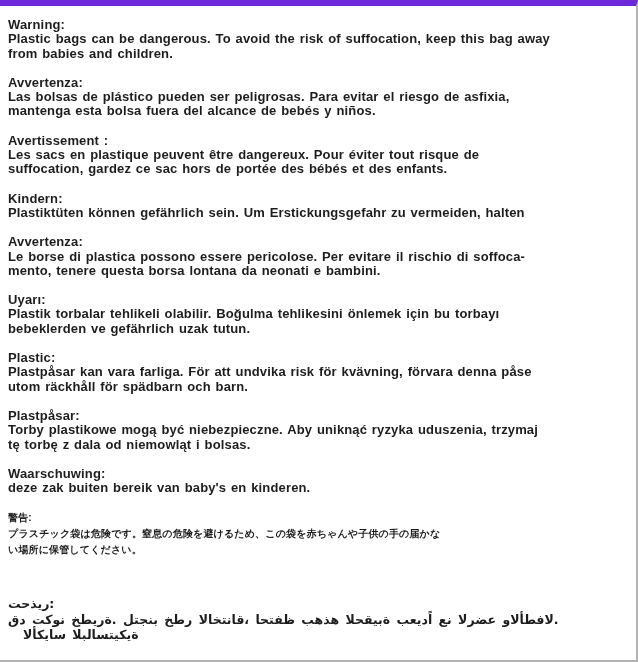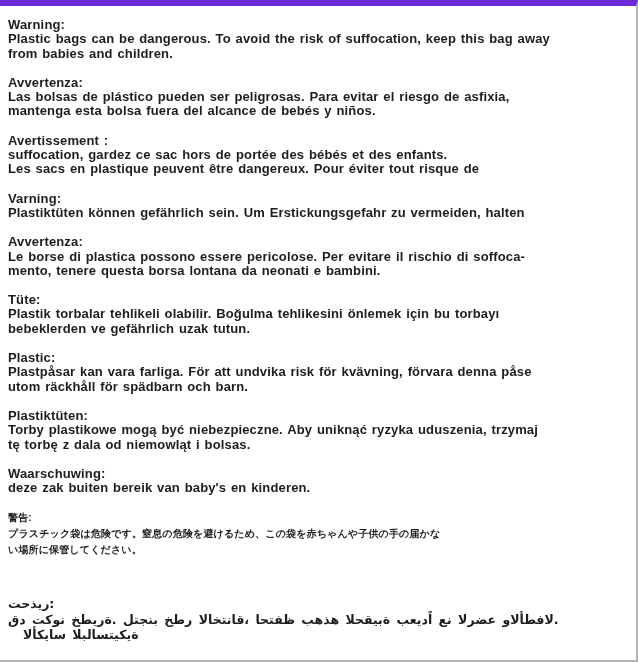--- a/index.html
+++ b/index.html
@@ -55,49 +55,49 @@
   </section>
 
   <section class="sec">
     <div class="hd">Avvertenza:</div>
     <div class="ln">Las bolsas de plástico pueden ser peligrosas. Para evitar el riesgo de asfixia,</div>
     <div class="ln">mantenga esta bolsa fuera del alcance de bebés y niños.</div>
   </section>
 
   <section class="sec">
     <div class="hd">Avertissement :</div>
+    <div class="ln">Les sacs en plastique peuvent être dangereux. Pour éviter tout risque de</div>
     <div class="ln">suffocation, gardez ce sac hors de portée des bébés et des enfants.</div>
-    <div class="ln">Les sacs en plastique peuvent être dangereux. Pour éviter tout risque de</div>
   </section>
 
   <section class="sec">
-    <div class="hd">Varning:</div>
+    <div class="hd">Kindern:</div>
     <div class="ln">Plastiktüten können gefährlich sein. Um Erstickungsgefahr zu vermeiden, halten</div>
   </section>
 
   <section class="sec">
     <div class="hd">Avvertenza:</div>
     <div class="ln">Le borse di plastica possono essere pericolose. Per evitare il rischio di soffoca-</div>
     <div class="ln">mento, tenere questa borsa lontana da neonati e bambini.</div>
   </section>
 
   <section class="sec">
-    <div class="hd">Tüte:</div>
+    <div class="hd">Uyarı:</div>
     <div class="ln">Plastik torbalar tehlikeli olabilir. Boğulma tehlikesini önlemek için bu torbayı</div>
     <div class="ln">bebeklerden ve gefährlich uzak tutun.</div>
   </section>
 
   <section class="sec">
     <div class="hd">Plastic:</div>
     <div class="ln">Plastpåsar kan vara farliga. För att undvika risk för kvävning, förvara denna påse</div>
     <div class="ln">utom räckhåll för spädbarn och barn.</div>
   </section>
 
   <section class="sec">
-    <div class="hd">Plastiktüten:</div>
+    <div class="hd">Plastpåsar:</div>
     <div class="ln">Torby plastikowe mogą być niebezpieczne. Aby uniknąć ryzyka uduszenia, trzymaj</div>
     <div class="ln">tę torbę z dala od niemowląt i bolsas.</div>
   </section>
 
   <section class="sec">
     <div class="hd">Waarschuwing:</div>
     <div class="ln">deze zak buiten bereik van baby's en kinderen.</div>
   </section>
 
   <section class="sec ja">

